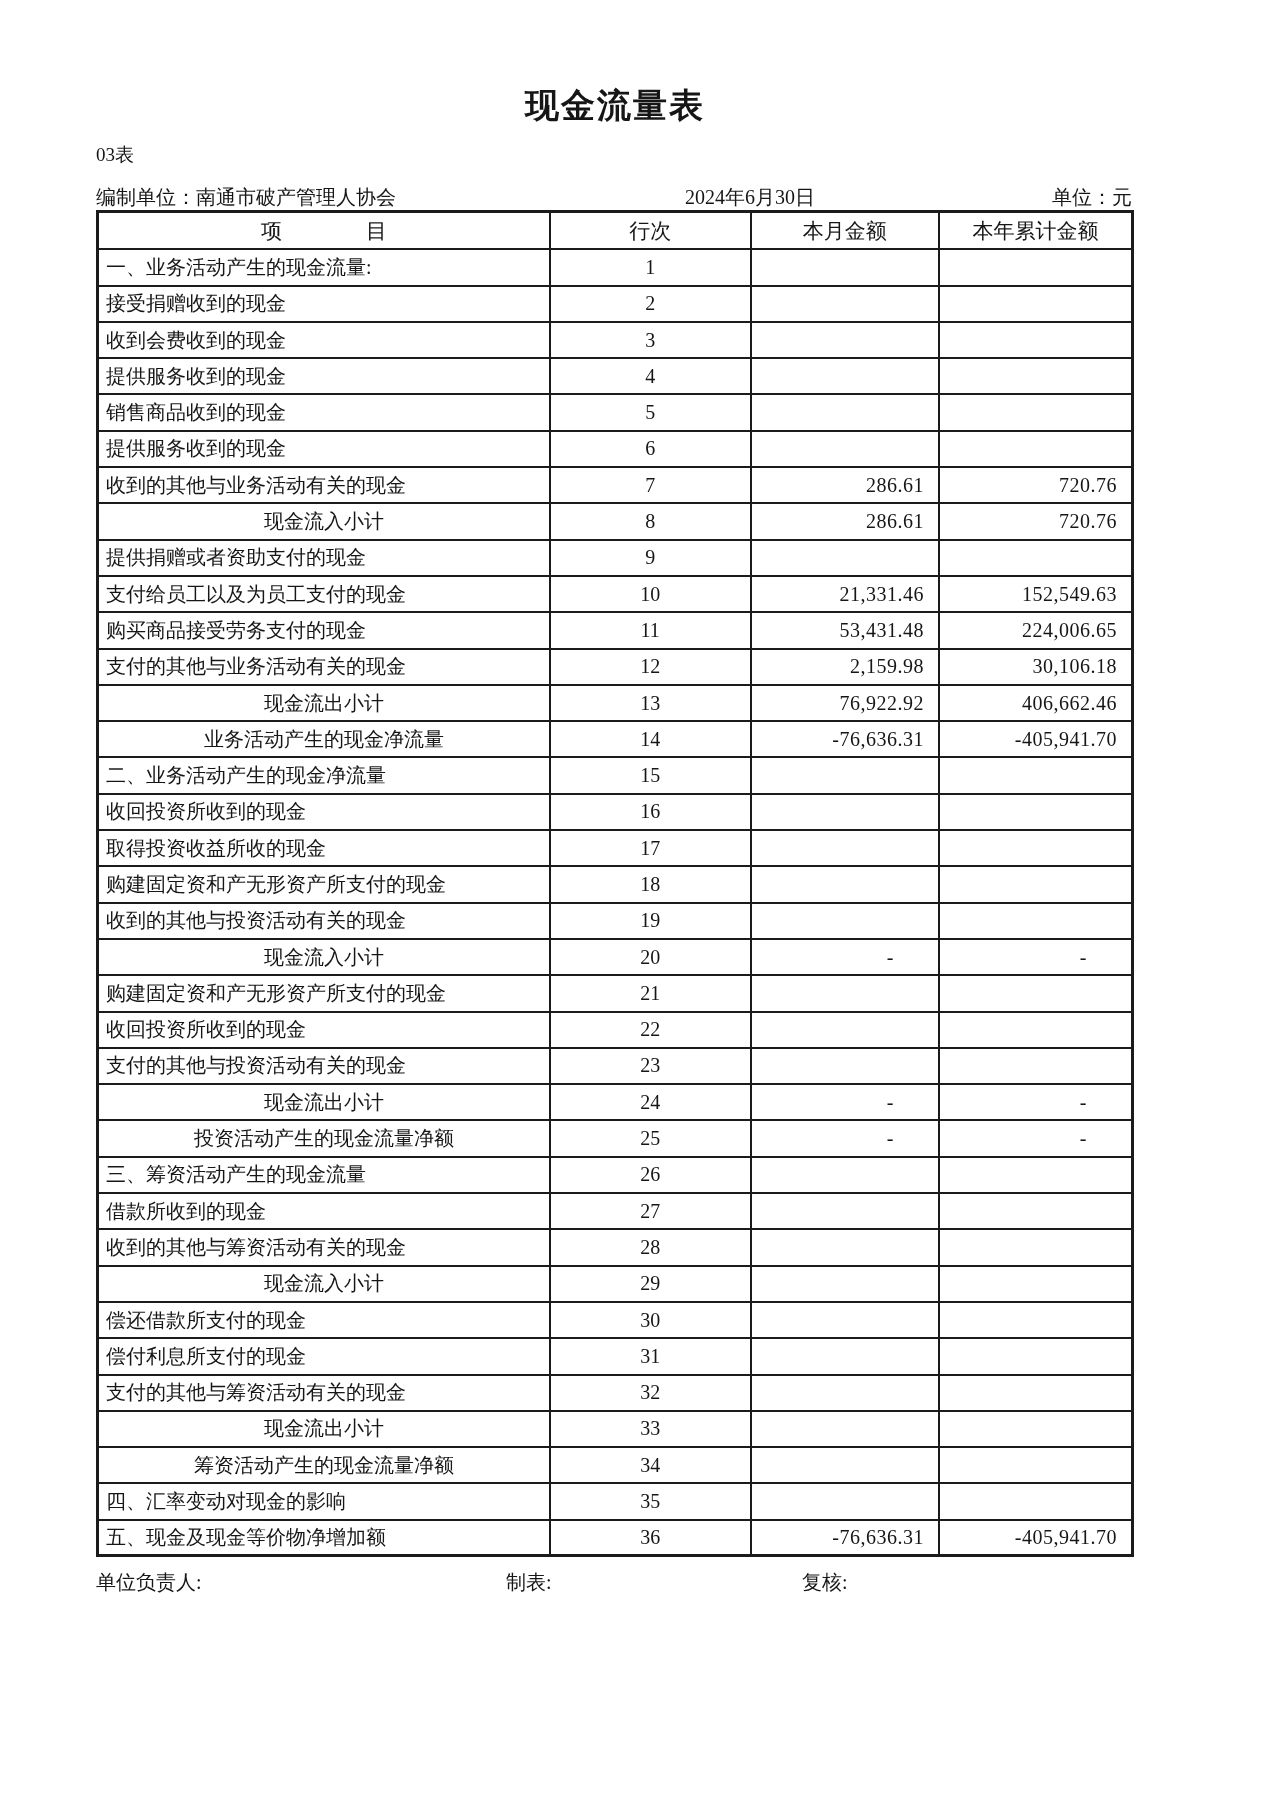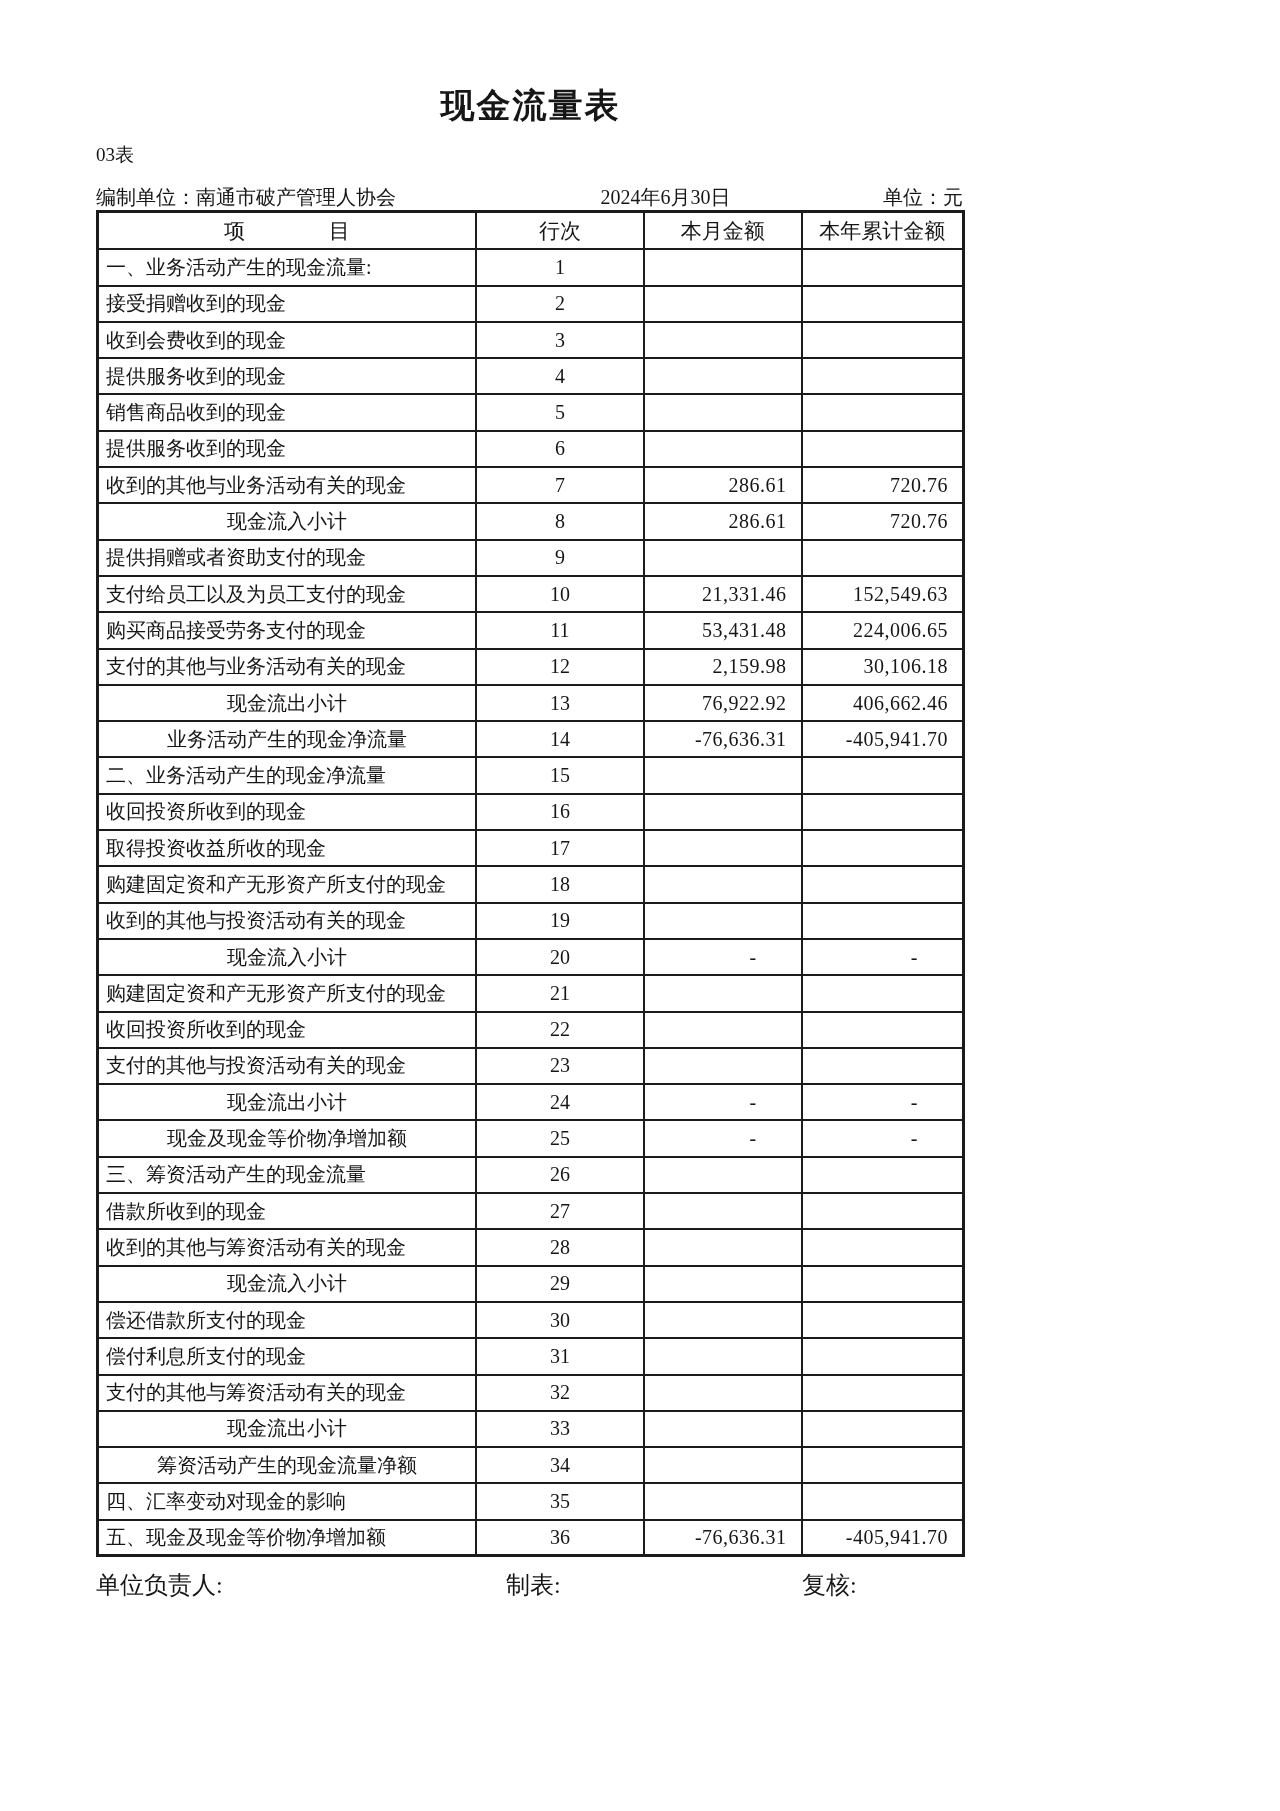--- a/index.html
+++ b/index.html
@@ -7,21 +7,21 @@
     background: #ffffff;
   }
   body {
     width: 1280px;
     height: 1811px;
     overflow: hidden;
     color: #161616;
     font-family: "Liberation Serif", "DejaVu Serif", serif;
   }
   .sheet {
-    width: 869px;
+    width: 1038px;
     margin-left: 96px;
     padding-top: 86px;
   }
   .doc-title {
     text-align: center;
     font-size: 34px;
     font-weight: 700;
     letter-spacing: 2px;
     line-height: 1.2;
   }
@@ -71,21 +71,21 @@
     text-align: right;
     padding-right: 14px;
     letter-spacing: 0.5px;
   }
   td.cell-amount.dash { padding-right: 44px; }
 
   .sign-row {
     position: relative;
     margin-top: 12px;
     height: 28px;
-    font-size: 24px;
+    font-size: 20px;
   }
   .sign-row span { position: absolute; top: 0; }
   .sign-responsible { left: 0; }
   .sign-preparer    { left: 410px; }
   .sign-reviewer    { left: 706px; }
 </style>
 </head>
 <body>
 
 <div class="sheet">
@@ -254,21 +254,21 @@
           <td class="cell-amount"></td>
           <td class="cell-amount"></td>
         </tr>
         <tr>
           <td class="cell-item center">现金流出小计</td>
           <td class="cell-line">24</td>
           <td class="cell-amount dash">-</td>
           <td class="cell-amount dash">-</td>
         </tr>
         <tr>
-          <td class="cell-item center">现金及现金等价物净增加额</td>
+          <td class="cell-item center">投资活动产生的现金流量净额</td>
           <td class="cell-line">25</td>
           <td class="cell-amount dash">-</td>
           <td class="cell-amount dash">-</td>
         </tr>
         <tr>
           <td class="cell-item">三、筹资活动产生的现金流量</td>
           <td class="cell-line">26</td>
           <td class="cell-amount"></td>
           <td class="cell-amount"></td>
         </tr>

